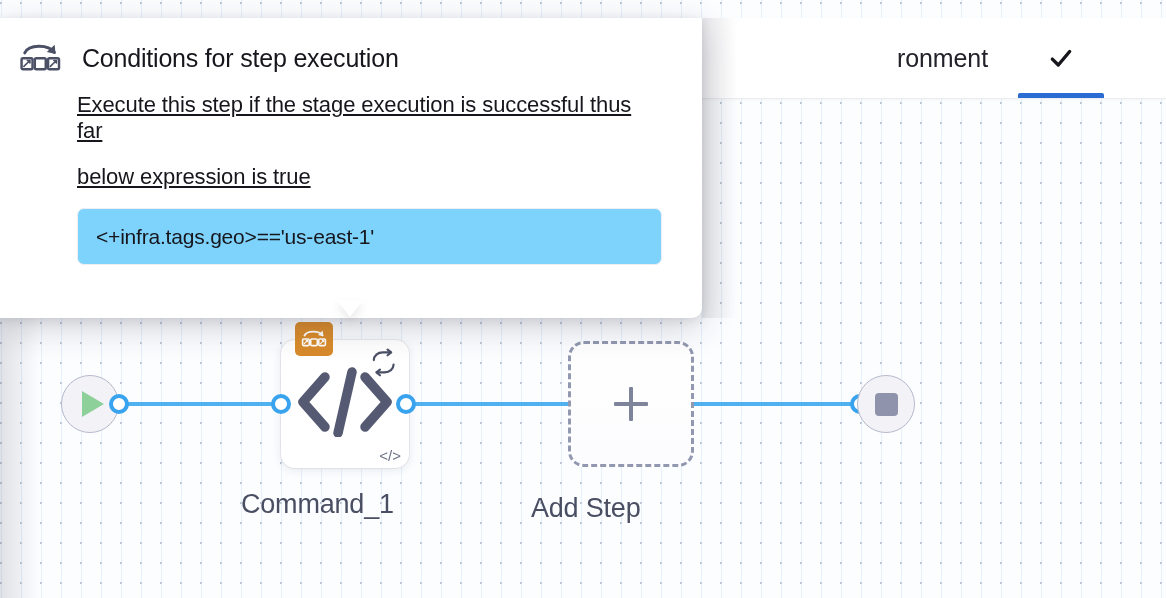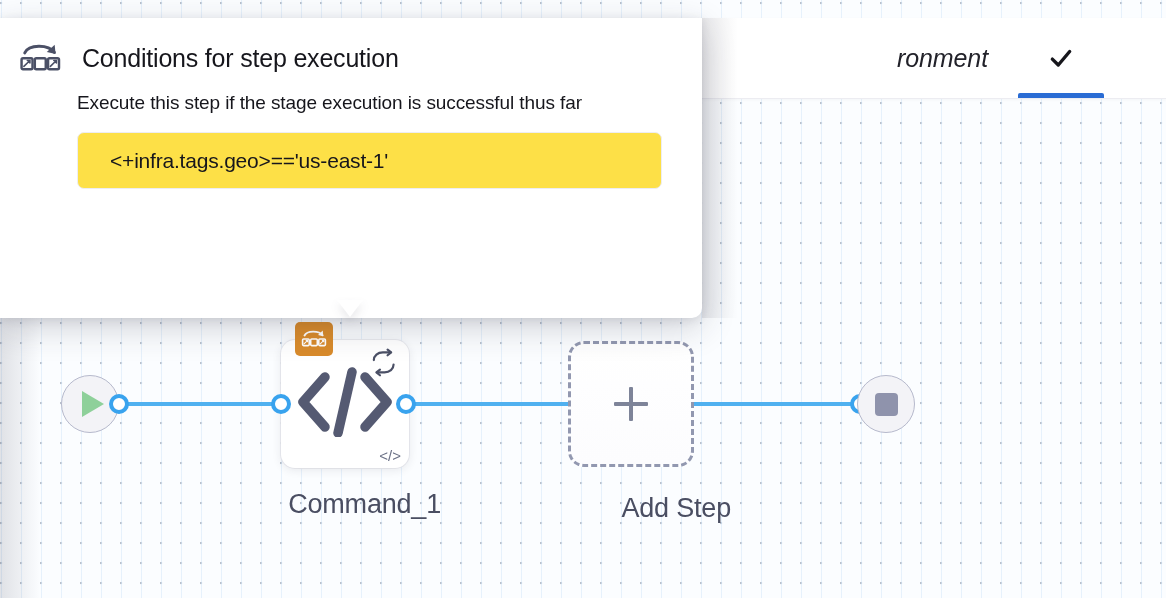--- a/index.html
+++ b/index.html
@@ -46,21 +46,20 @@
     box-shadow: 0 1px 3px rgba(40,41,61,0.04);
   }
   .tabs {
     position: absolute;
     right: 62px;
     bottom: 0;
     height: 80px;
     display: flex;
     align-items: flex-start;
     gap: 0px;
-    font-style: italic;
   }
   .tab {
     position: relative;
     height: 80px;
     display: flex;
     align-items: center;
     gap: 14px;
     padding: 0 30px;
     box-sizing: border-box;
     cursor: pointer;
@@ -167,21 +166,21 @@
     width: 38px;
     height: 34px;
     border-radius: 5px;
     background: #d98b2b;
     display: flex;
     align-items: center;
     justify-content: center;
   }
   .node-label {
     position: absolute;
-    text-align: right;
+    text-align: left;
     font-size: 27px;
     color: #4a4e62;
     white-space: nowrap;
     letter-spacing: -0.2px;
   }
 
   .addstep {
     position: absolute;
     width: 126px;
     height: 126px;
@@ -229,46 +228,47 @@
     margin-left: 4px;
   }
   .pop-icon { width: 44px; height: 36px; flex: 0 0 auto; }
   .pop-title {
     font-size: 25px;
     color: #16161c;
     letter-spacing: -0.2px;
   }
   .pop-body { margin-left: 63px; margin-top: 16px; }
   .pop-line {
-    font-size: 19px;
+    font-size: 22px;
     color: #16161c;
     letter-spacing: -0.1px;
+    text-decoration: underline;
   }
   .pop-pill {
     margin-top: 13px;
     height: 32px;
     background: #f2f2f6;
     border-radius: 5px;
     display: flex;
     align-items: center;
     padding: 0 16px;
     box-sizing: border-box;
     font-size: 19px;
     color: #16161c;
   }
   .pop-line2 { margin-top: 20px; }
   .pop-expr {
     margin-top: 18px;
     height: 57px;
     border: 1px solid #ededf2;
-    background: #fde047;
+    background: #7dd3fc;
     border-radius: 7px;
     display: flex;
     align-items: center;
-    padding: 0 32px;
+    padding: 0 18px;
     box-sizing: border-box;
     font-size: 21px;
     color: #16161c;
     letter-spacing: -0.2px;
   }
   .pop-tail {
     position: absolute;
     left: 337px;
     top: 300px;
     width: 0; height: 0;
@@ -399,19 +399,20 @@
           <path d="M22.2 18.3 L26.2 14.4 M24.6 14.2 L26.4 14.2 L26.4 16.0" fill="none" stroke="#4b5066" stroke-width="1.1" stroke-linecap="round"></path>
         </svg>
       </span>
       <span class="pop-title">Conditions for step execution</span>
     </div>
 
     <div class="pop-body">
       <div class="pop-line">Execute this step if the stage execution is successful thus far</div>
 
 
+      <div class="pop-line pop-line2">below expression is true</div>
 
       <div class="pop-expr">&lt;+infra.tags.geo&gt;=='us-east-1'</div>
     </div>
   </div>
   <div class="pop-tail"></div>
 
 </div>
 
 </body></html>

